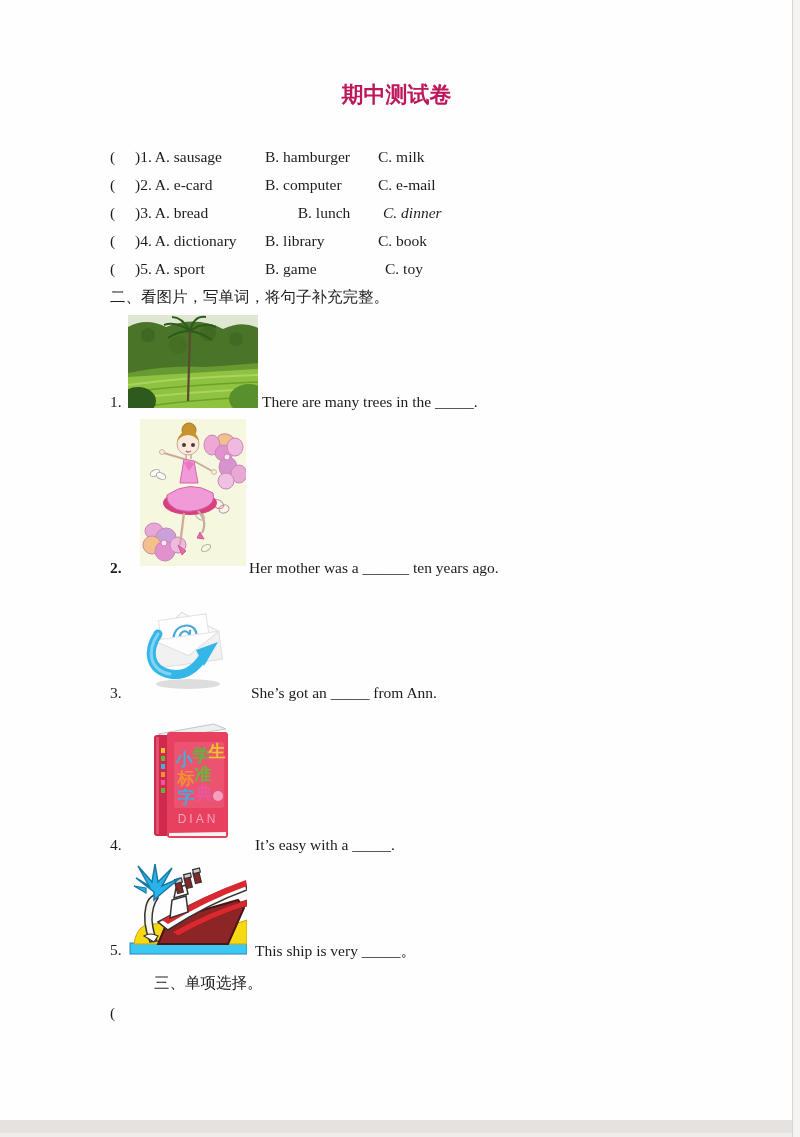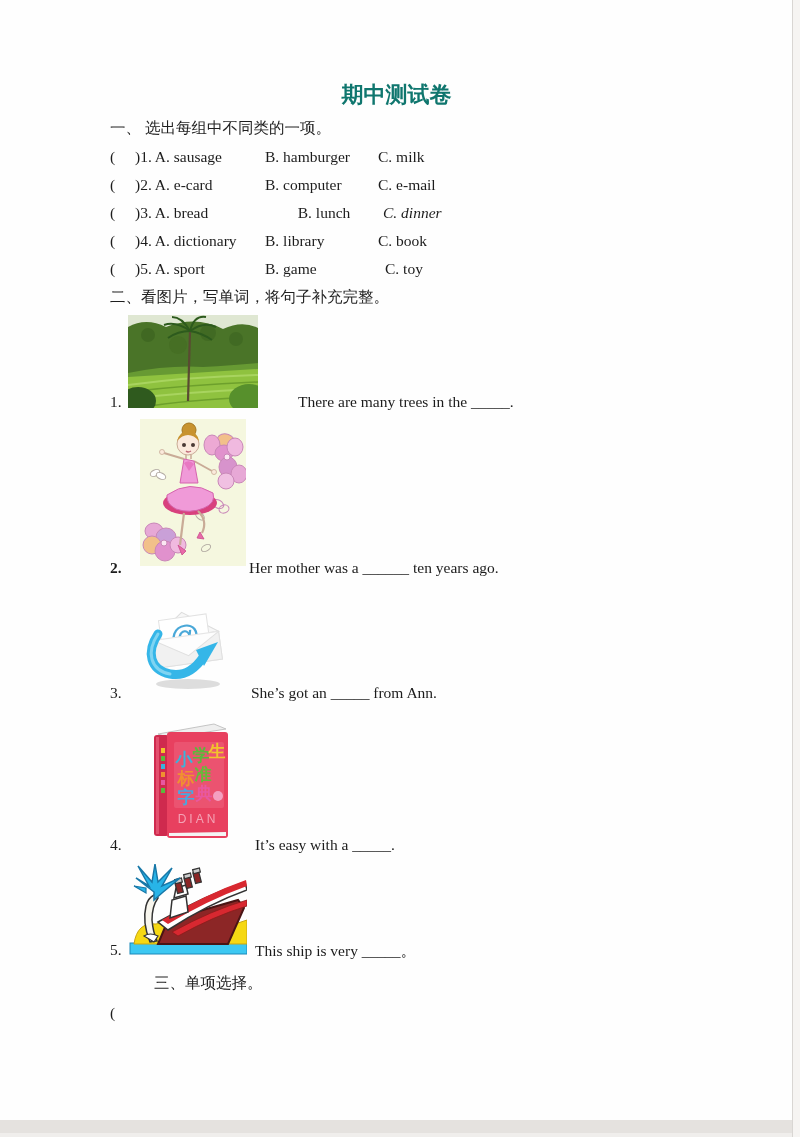--- a/index.html
+++ b/index.html
@@ -9,21 +9,21 @@
   .page { position:absolute; left:0; top:0; width:793px; height:1120px; background:#fefefe; z-index:1; }
   .page-right-gutter { position:absolute; left:792px; top:0; width:8px; height:1137px;
     background:#f6f4f2; border-left:1px solid #d9d6d3; z-index:3; }
   .page-bottom-strip { position:absolute; left:0; top:1120px; width:800px; height:17px;
     background:#e5e2df; border-bottom:4px solid #f0eeec; z-index:2; }
 
   .watermark { position:absolute; left:362px; top:978px; font-family:"Liberation Sans",sans-serif;
     font-weight:bold; font-size:84px; letter-spacing:-2px; color:#ebebeb; z-index:0; user-select:none; }
 
   .doc-title { position:absolute; left:0; top:80px; width:793px; text-align:center;
-    font-size:22px; font-weight:bold; color:#0f766e; z-index:2; }
+    font-size:22px; font-weight:bold; color:#be185d; z-index:2; }
 
   .sec-heading { position:absolute; left:110px; font-size:15.5px; color:#1e1e1e; white-space:nowrap; z-index:2; }
 
   .s1row { position:absolute; left:110px; display:flex; font-size:15.5px; white-space:nowrap; z-index:2; }
   .s1row .c-paren { width:25px; }
   .s1row .c-a { width:130px; }
   .s1row .c-b { width:113px; }
 
   .qnum { position:absolute; left:110px; font-size:15.5px; z-index:2; }
   .qnum.bold { font-weight:bold; }
@@ -36,21 +36,20 @@
 </style>
 </head>
 <body>
 
 <div class="watermark">vv99.net</div>
 
 <div class="page">
 
   <div class="doc-title">期中测试卷</div>
 
-  <div class="sec-heading" style="top:118px;">一、 选出每组中不同类的一项。</div>
 
   <div class="s1row" style="top:148px;">
     <span class="c-paren">(</span>
     <span class="c-a"><span>)1.</span> <span>A. sausage</span></span>
     <span class="c-b">B. hamburger</span>
     <span class="c-c">C. milk</span>
   </div>
   <div class="s1row" style="top:176px;">
     <span class="c-paren">(</span>
     <span class="c-a"><span>)2.</span> <span>A. e-card</span></span>
@@ -99,21 +98,21 @@
         <path d="M62,16 Q48,6 36,10"></path>
         <path d="M62,16 Q54,2 44,2"></path>
         <path d="M62,16 Q66,0 78,2"></path>
         <path d="M62,16 Q76,6 88,12"></path>
         <path d="M62,16 Q50,16 40,23"></path>
         <path d="M62,16 Q74,18 84,25"></path>
       </g>
     </svg>
   </div>
   <div class="qnum" style="top:393px;">1.</div>
-  <div class="qtext" style="left:262px; top:393px;margin-left:36px;">There are many trees in the _____.</div>
+  <div class="qtext" style="left:262px; top:393px;">There are many trees in the _____.</div>
 
   <div class="qimg" style="left:140px; top:419px;">
     <svg width="106" height="147" viewBox="0 0 106 147">
       <rect width="106" height="147" fill="#f5f7df"></rect>
 
       <g stroke="#c987b8" stroke-width="1">
         <ellipse cx="86" cy="22" rx="9" ry="7" fill="#f2c08a" transform="rotate(20 86 22)"></ellipse>
         <ellipse cx="72" cy="26" rx="8" ry="10" fill="#eda9d4"></ellipse>
         <ellipse cx="84" cy="34" rx="9" ry="8" fill="#e191cd"></ellipse>
         <ellipse cx="95" cy="28" rx="8" ry="9" fill="#f0b9df"></ellipse>

